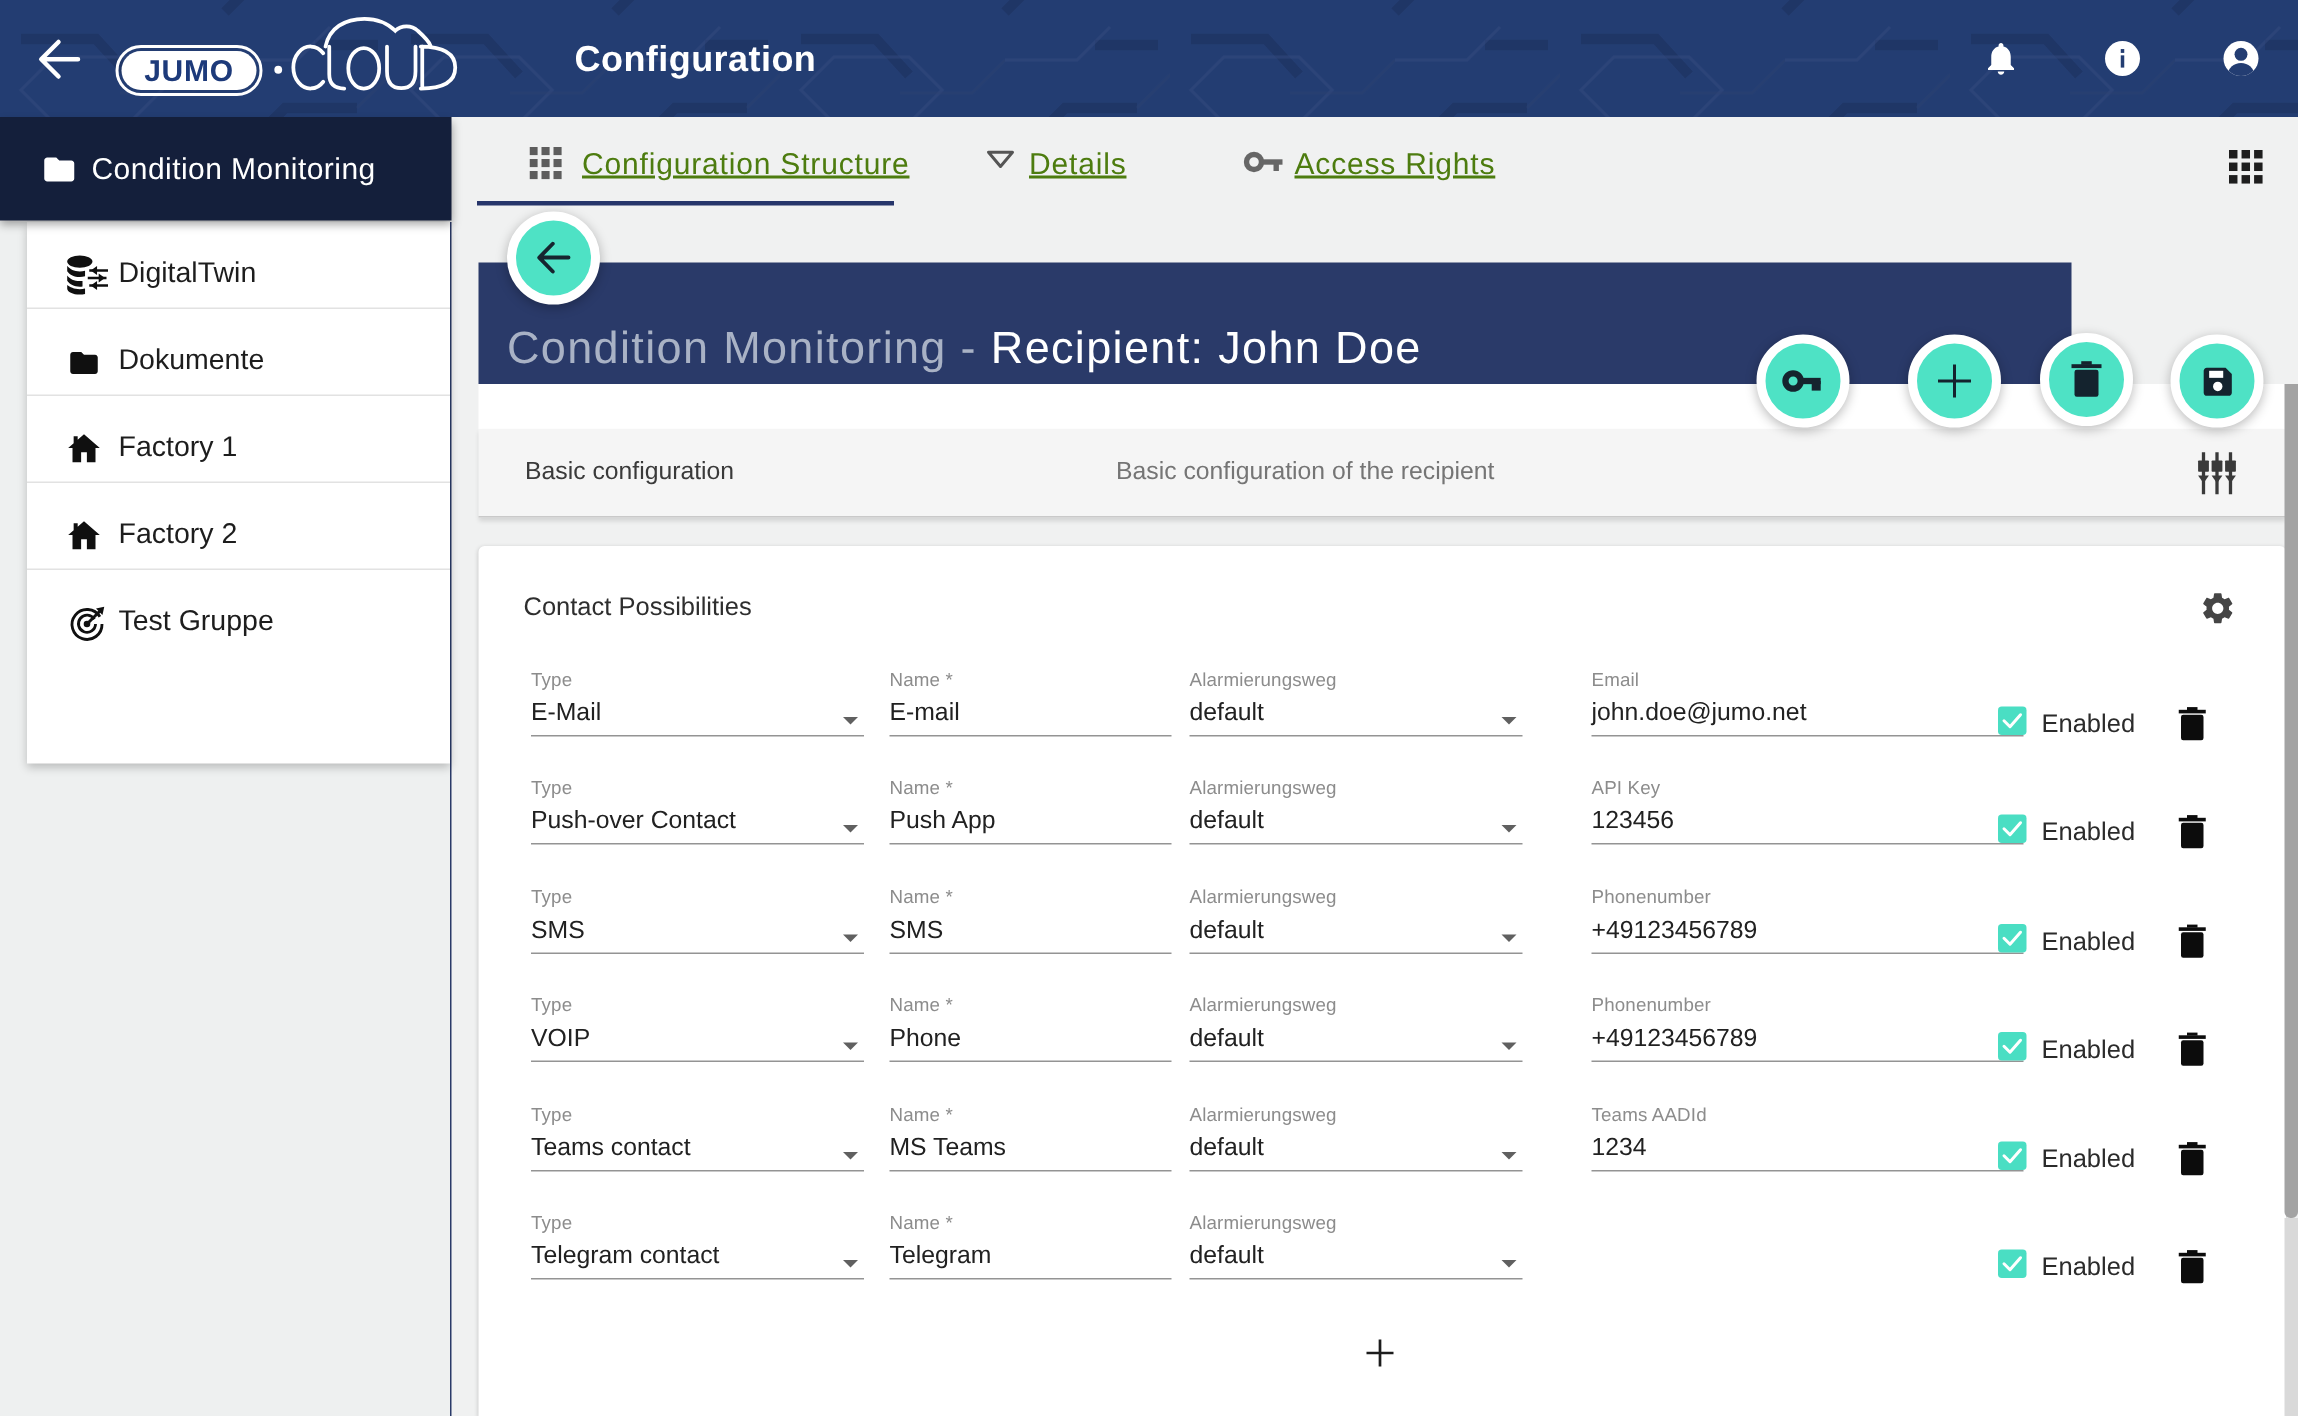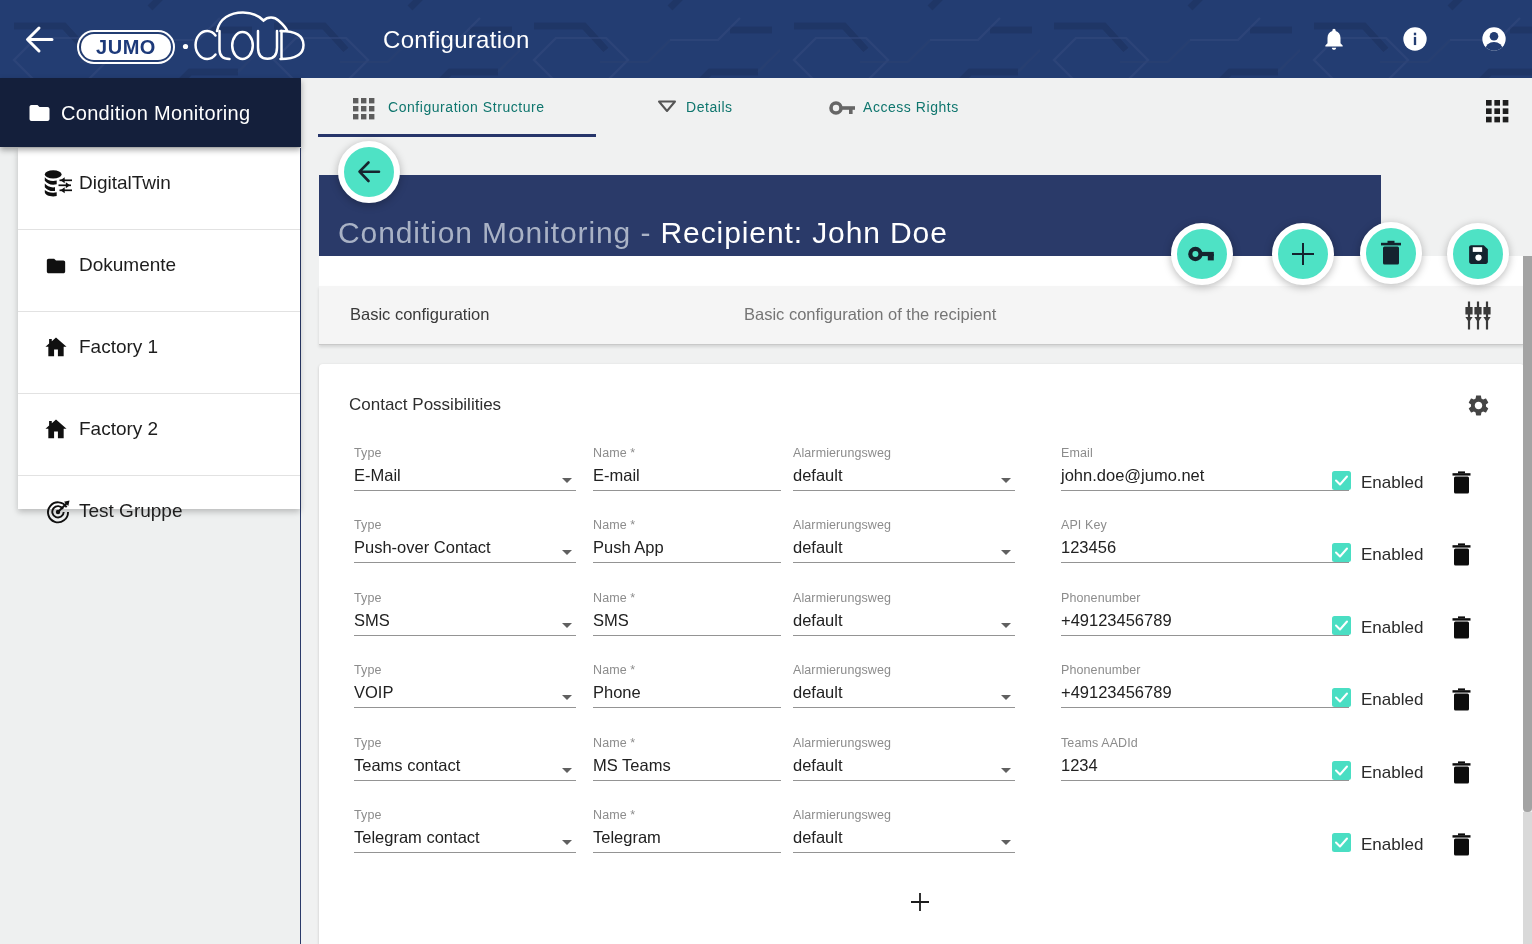--- a/index.html
+++ b/index.html
@@ -1,36 +1,36 @@
 <!DOCTYPE html>
 <html><head>
 <meta charset="utf-8">
 <style>
   * { margin:0; padding:0; box-sizing:border-box; }
   html,body { width:1532px; height:944px; overflow:hidden; font-family:"Liberation Sans", sans-serif; background:#f0f1f1; }
 
   
   #appbar { position:absolute; left:0; top:0; width:1532px; height:78px; background:#233d72; overflow:hidden; }
-  #appbar .title { position:absolute; left:383px; top:26px; font-size:24px; color:#fff; font-weight:400; letter-spacing:0.3px; }
+  #appbar .title { position:absolute; left:383px; top:26px; font-size:24px; color:#fff; font-weight:700; letter-spacing:0.3px; }
 
   
   #sidehead { position:absolute; left:0; top:78px; width:301px; height:69px; background:#141f3b; box-shadow:0 3px 6px rgba(0,0,0,.35); z-index:3; }
   #sidehead .txt { position:absolute; left:61px; top:23.5px; font-size:20px; color:#fff; font-weight:400; letter-spacing:0.3px; }
   #siderail { position:absolute; left:0; top:148px; width:300px; height:796px; background:#eef0f0; }
   #sidedivider { position:absolute; left:300px; top:148px; width:1px; height:796px; background:#2a3a69; }
   #sidepanel { position:absolute; left:18px; top:148px; width:282px; height:361px; background:#fff; box-shadow:0 3px 6px rgba(0,0,0,.22); z-index:2; }
-  .sideitem { position:relative; height:82px; border-bottom:1px solid #e2e2e2; }
+  .sideitem { position:relative; height:58px; border-bottom:1px solid #e2e2e2; }
   .sideitem:last-child { border-bottom:none; }
   .sideitem .lbl { position:absolute; left:61px; top:24px; font-size:19px; color:#1d1d1d; }
   .sideitem svg { position:absolute; left:26px; top:22px; }
 
   
   #tabbar { position:absolute; left:301px; top:78px; width:1231px; height:58px; background:#f0f1f1; }
   #tabunderline { position:absolute; left:318px; top:134px; width:278px; height:2.5px; background:#26356a; }
-  .tabtxt { position:absolute; top:99px; font-size:14px; color:#0f766e; letter-spacing:0.55px; }
+  .tabtxt { position:absolute; top:99px; font-size:20px; color:#4d7c0f; letter-spacing:0.55px;text-decoration:underline; }
   #banner { position:absolute; left:319px; top:175px; width:1062px; height:81px; background:#2a3a69; }
   #banner .t { position:absolute; font-size:30px; color:#a9b2c5; letter-spacing:0.9px; }
   #banner .t b { color:#ffffff; font-weight:500; }
   #whitestrip { position:absolute; left:319px; top:256px; width:1205px; height:30px; background:#ffffff; }
   #basicband { position:absolute; left:319px; top:286px; width:1205px; height:59px; background:#f5f5f5; border-bottom:1px solid #c9c9c9; box-shadow:0 2px 3px rgba(0,0,0,.12); }
   #basicband .a { position:absolute; left:31px; top:19px; font-size:16.5px; color:#3a3a3a; }
   #basicband .b { position:absolute; left:425px; top:19px; font-size:16.5px; color:#757575; }
   #card { position:absolute; left:319px; top:364px; width:1205px; height:580px; background:#fff; border-radius:4px 4px 0 0; box-shadow:0 1px 3px rgba(0,0,0,.18); }
   #card h3 { position:absolute; left:30px; top:31px; font-size:17px; font-weight:400; color:#2e2e2e; }
 

